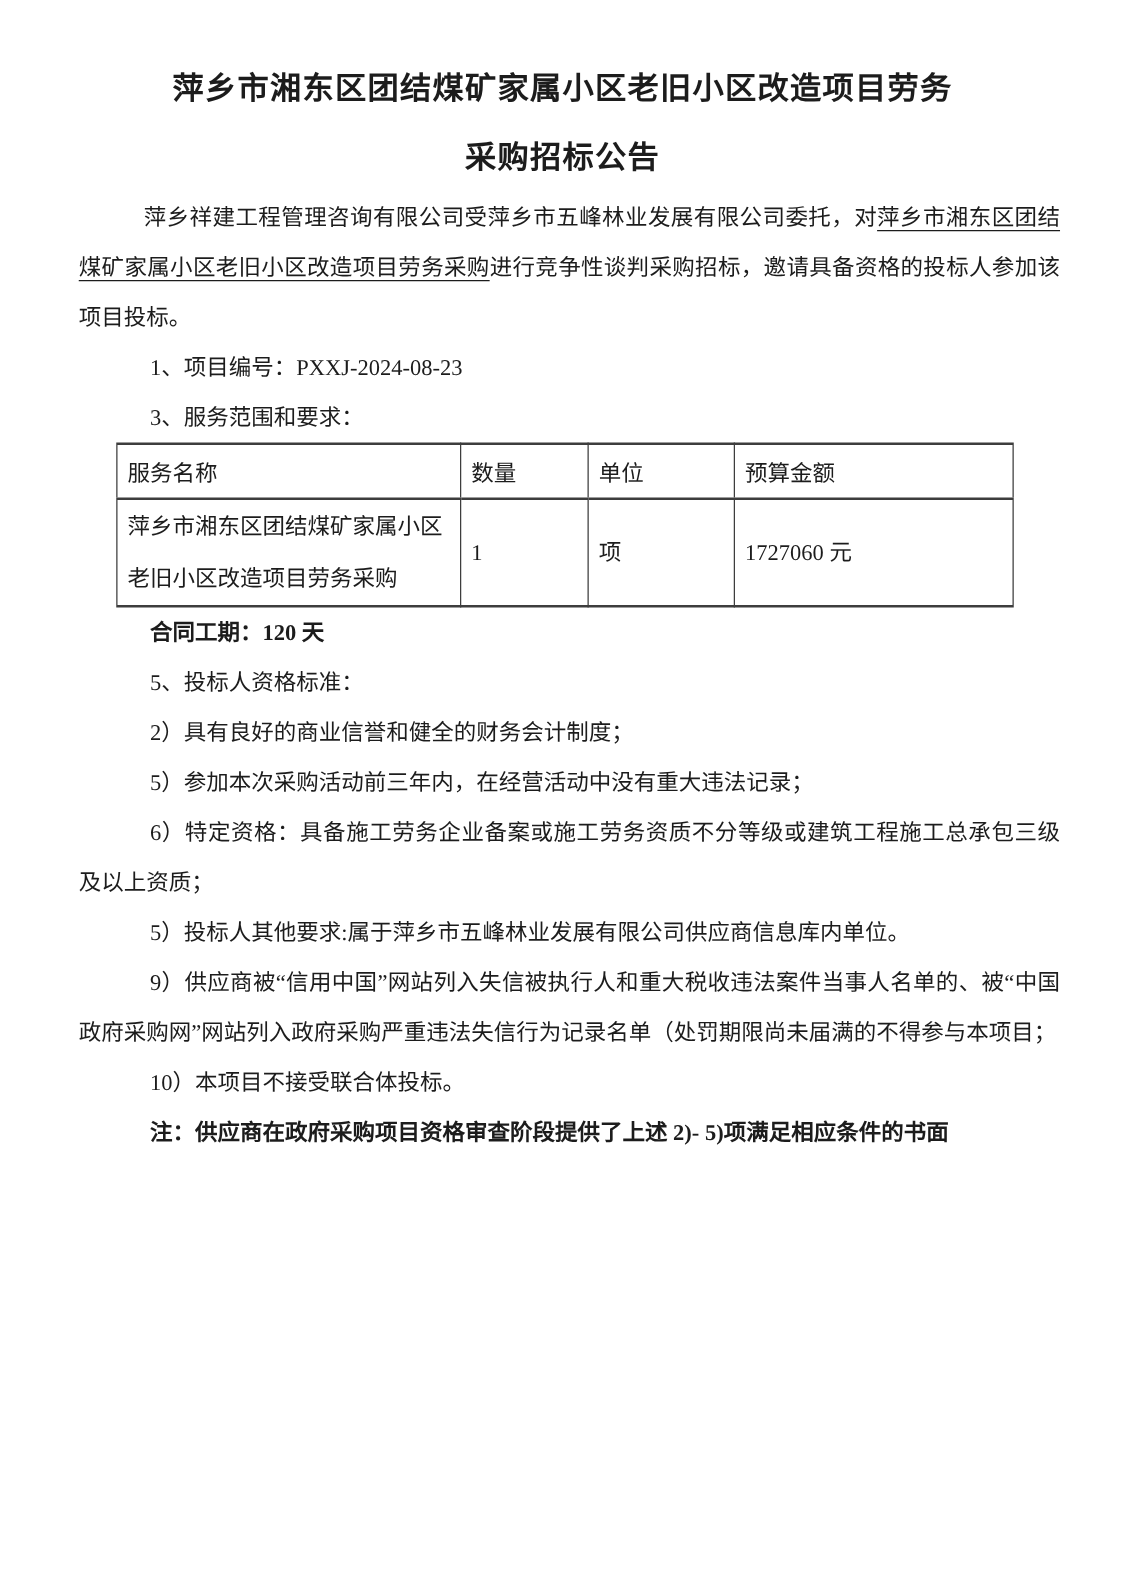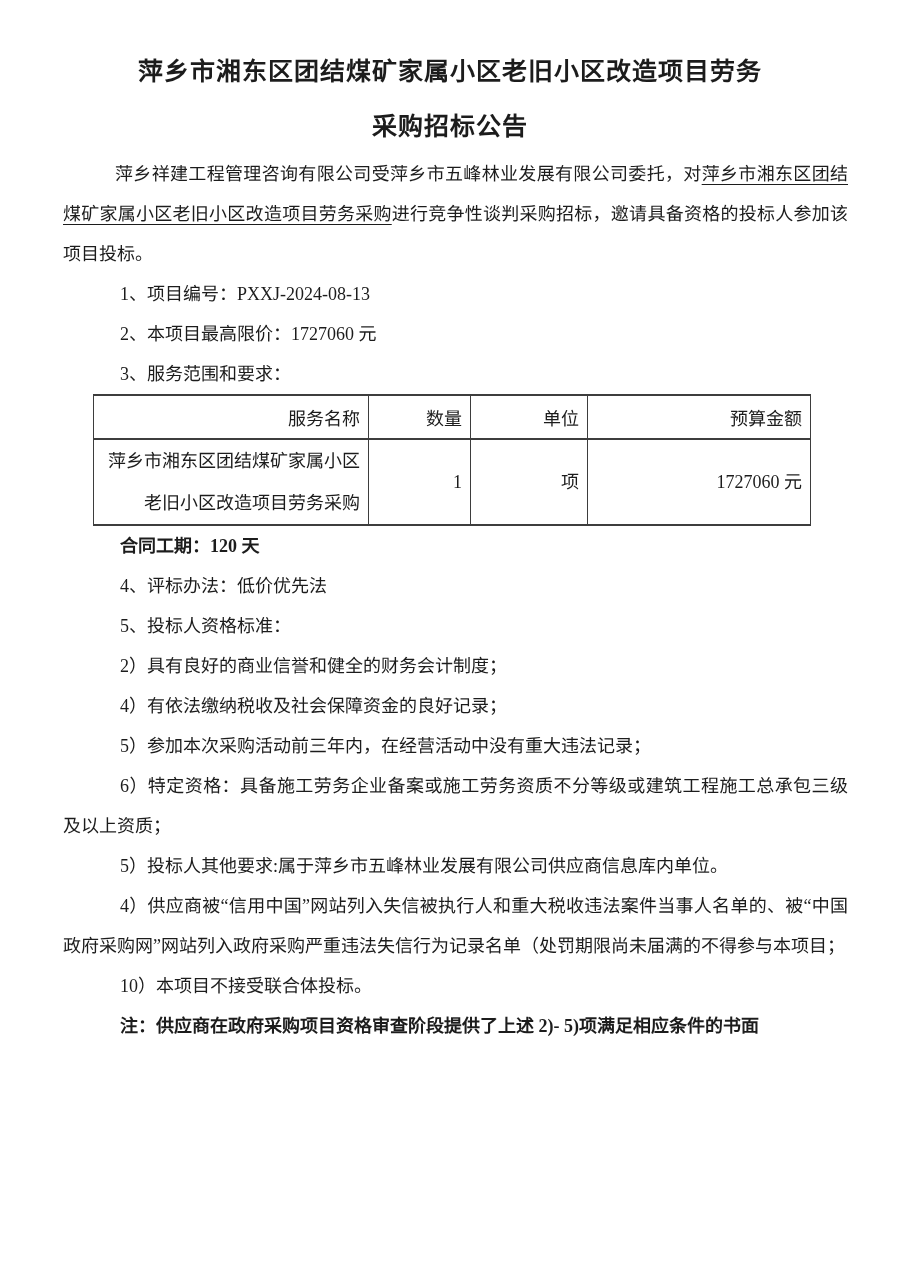--- a/index.html
+++ b/index.html
@@ -45,21 +45,21 @@
     table-layout: fixed;
     width: 717px;
     margin-left: 30px;
     border-top: 2px solid #3d3d3d;
     border-bottom: 2px solid #3d3d3d;
   }
   .svc th, .svc td {
     border: 1px solid #3d3d3d;
     font-weight: normal;
     font-size: 18px;
-    text-align: right;
+    text-align: left;
     vertical-align: middle;
     padding: 0 8px;
     box-sizing: border-box;
   }
   .svc thead th {
     height: 44px;
     border-bottom: 2px solid #3d3d3d;
   }
   .svc tbody td {
     height: 80px;
@@ -73,22 +73,21 @@
 
   <h1 class="doc-title">
     <span style="display:block">萍乡市湘东区团结煤矿家属小区老旧小区改造项目劳务</span>
     <span style="display:block">采购招标公告</span>
   </h1>
 
   <div class="content">
 
     <p class="ind-intro"><span>萍乡祥建工程管理咨询有限公司受萍乡市五峰林业发展有限公司委托，对</span><span class="uline">萍乡市湘东区团结煤矿家属小区老旧小区改造项目劳务采购</span><span>进行竞争性谈判采购招标，邀请具备资格的投标人参加该项目投标。</span></p>
 
-    <p class="ind num-items">1、项目编号：PXXJ-2024-08-13</p>
-    <p class="ind">2、本项目最高限价：1727060 元</p>
+    <p class="ind num-items">1、项目编号：PXXJ-2024-08-23</p>
     <p class="ind">3、服务范围和要求：</p>
 
     <table class="svc">
       <colgroup>
         <col style="width:275px">
           <col style="width:102px">
           <col style="width:117px">
           <col style="width:223px">
       </colgroup>
       <thead>
@@ -103,27 +102,25 @@
         <tr>
           <td>萍乡市湘东区团结煤矿家属小区老旧小区改造项目劳务采购</td>
           <td>1</td>
           <td>项</td>
           <td>1727060 元</td>
         </tr>
       </tbody>
     </table>
 
     <p class="ind bold mt2">合同工期：120 天</p>
-    <p class="ind mt2">4、评标办法：低价优先法</p>
     <p class="ind">5、投标人资格标准：</p>
 
     <p class="ind">2）具有良好的商业信誉和健全的财务会计制度；</p>
-    <p class="ind">4）有依法缴纳税收及社会保障资金的良好记录；</p>
     <p class="ind">5）参加本次采购活动前三年内，在经营活动中没有重大违法记录；</p>
     <p class="ind">6）特定资格：具备施工劳务企业备案或施工劳务资质不分等级或建筑工程施工总承包三级及以上资质；</p>
     <p class="ind">5）投标人其他要求:属于萍乡市五峰林业发展有限公司供应商信息库内单位。</p>
-    <p class="ind">4）供应商被“信用中国”网站列入失信被执行人和重大税收违法案件当事人名单的、被“中国政府采购网”网站列入政府采购严重违法失信行为记录名单（处罚期限尚未届满的不得参与本项目；</p>
+    <p class="ind">9）供应商被“信用中国”网站列入失信被执行人和重大税收违法案件当事人名单的、被“中国政府采购网”网站列入政府采购严重违法失信行为记录名单（处罚期限尚未届满的不得参与本项目；</p>
     <p class="ind">10）本项目不接受联合体投标。</p>
 
     <p class="ind bold">注：供应商在政府采购项目资格审查阶段提供了上述 2)- 5)项满足相应条件的书面</p>
 
   </div>
 </div>
 
 </body></html>

